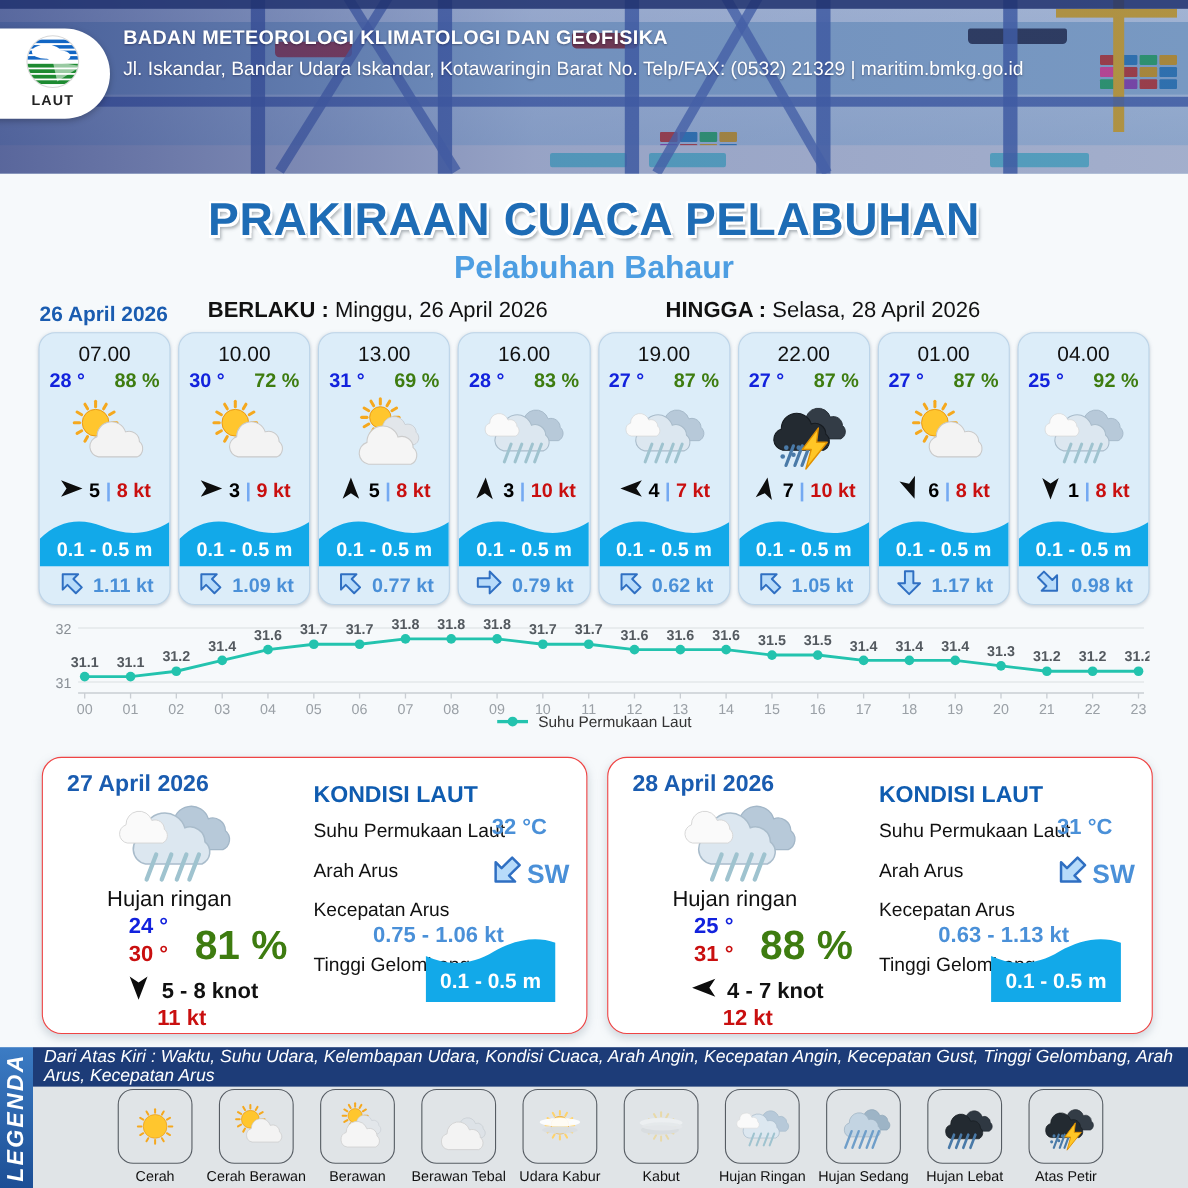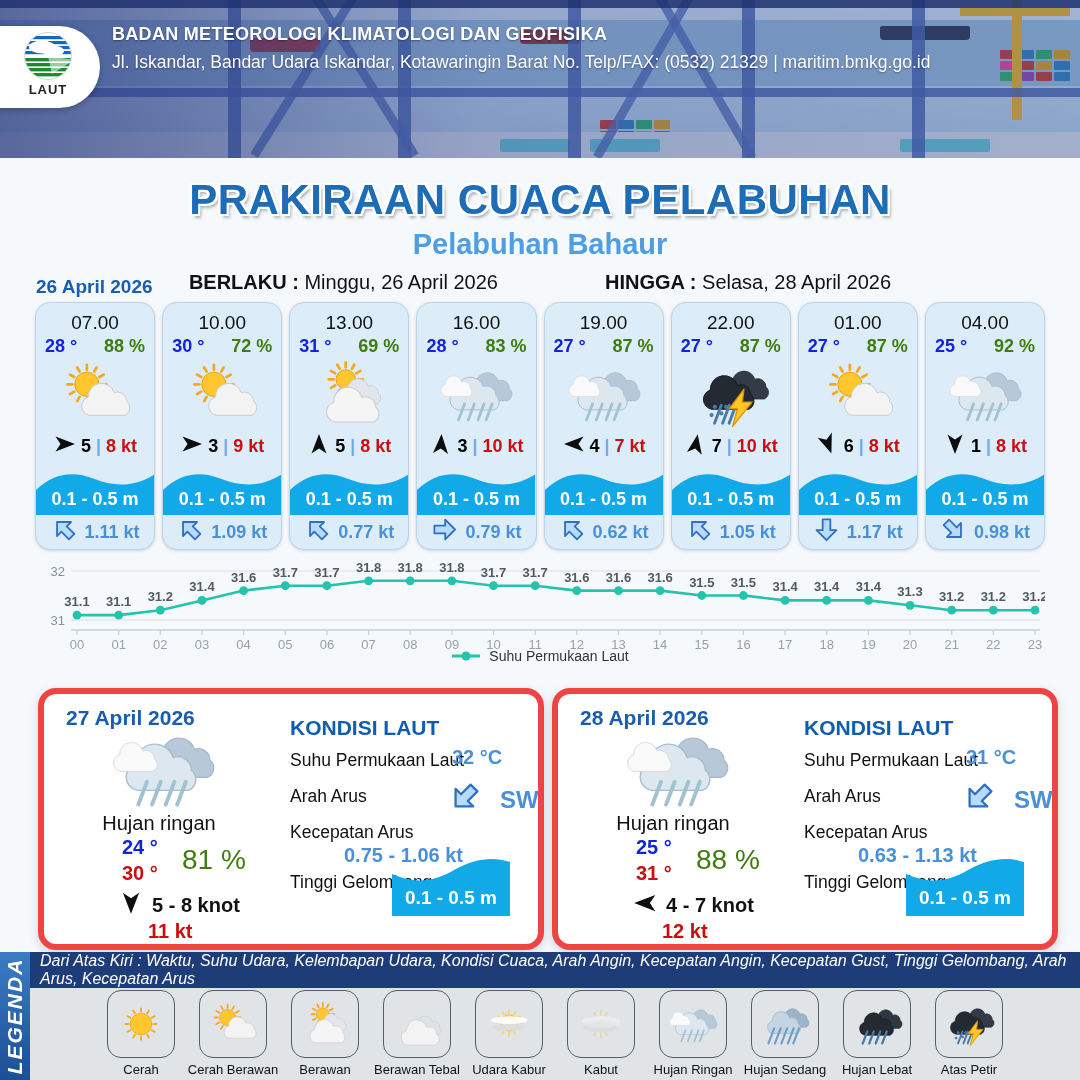--- a/index.html
+++ b/index.html
@@ -61,36 +61,36 @@
   .c-cur{flex:1;display:flex;align-items:center;justify-content:center;gap:7px;
          font-size:18px;font-weight:bold;color:#4a90d8;}
 
   
   #chart{position:absolute;left:35px;top:556px;width:1010px;height:100px;}
   .chart-legend{position:absolute;left:0;top:648px;width:1080px;display:flex;align-items:center;
                 justify-content:center;gap:8px;font-size:14px;color:#333;}
 
   
   #panels{position:absolute;left:0;top:688px;width:1080px;}
-  .panel{position:absolute;top:0;width:494px;height:250px;background:#fff;border:6px solid #ef4444;
+  .panel{position:absolute;top:0;width:494px;height:250px;background:#fff;border:1px solid #ef4444;
          border-radius:18px;box-shadow:0 3px 8px rgba(130,145,160,.35);}
   .panel.p0{left:38px;} .panel.p1{left:552px;}
   .p-date{position:absolute;left:22px;top:12px;font-size:21px;font-weight:bold;color:#1a5cb0;}
   .p-icon{position:absolute;left:60px;top:26px;}
   .p-cond{position:absolute;left:0px;top:118px;width:230px;text-align:center;font-size:20px;color:#111;}
   .p-tmin{position:absolute;left:78px;top:142px;font-size:20px;font-weight:bold;color:#1222dd;}
   .p-tmax{position:absolute;left:78px;top:168px;font-size:20px;font-weight:bold;color:#c90f0f;}
-  .p-hum{position:absolute;left:138px;top:150px;font-size:28px;font-weight:normal;color:#3e7c10;}
+  .p-hum{position:absolute;left:138px;top:150px;font-size:37px;font-weight:bold;color:#3e7c10;}
   .p-wind{position:absolute;left:74px;top:196px;display:flex;align-items:center;gap:8px;
           font-size:20px;font-weight:bold;color:#111;}
   .p-gust{position:absolute;left:104px;top:226px;font-size:20px;font-weight:bold;color:#c90f0f;}
   .p-sea-title{position:absolute;left:246px;top:22px;font-size:21px;font-weight:bold;color:#0f5cb0;}
   .sea-label{position:absolute;left:246px;font-size:17.5px;color:#111;}
   .sea-val{position:absolute;font-size:20px;font-weight:bold;color:#4a90d8;}
-  .sw-wrap{position:absolute;display:flex;align-items:center;gap:18px;font-size:24px;font-weight:bold;color:#4a90d8;}
+  .sw-wrap{position:absolute;display:flex;align-items:center;gap:2px;font-size:24px;font-weight:bold;color:#4a90d8;}
   .p-waveb{position:absolute;left:348px;top:160px;width:118px;height:62px;}
   .p-waveb svg{position:absolute;inset:0;}
   .p-waveb span{position:absolute;left:0;right:0;bottom:7px;text-align:center;color:#fff;
                 font-size:19px;font-weight:bold;}
 
   
   .legend-side{position:absolute;left:0;top:952px;width:30px;height:128px;
      background:linear-gradient(180deg,#3c7cc4,#1c4e95);display:flex;align-items:center;justify-content:center;}
   .legend-side span{transform:rotate(-90deg);white-space:nowrap;color:#fff;font-size:21px;
      font-weight:bold;font-style:italic;letter-spacing:2px;}

